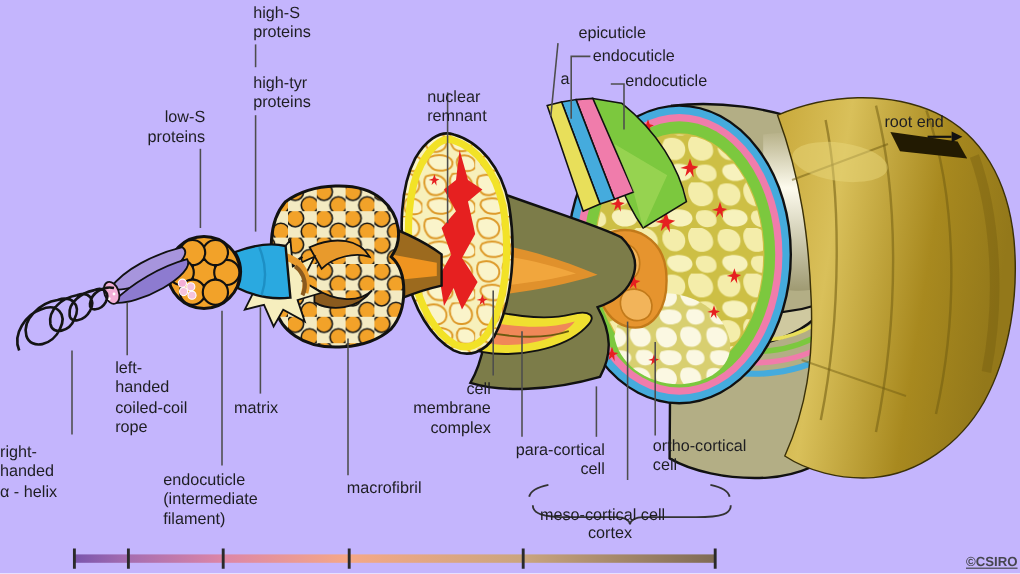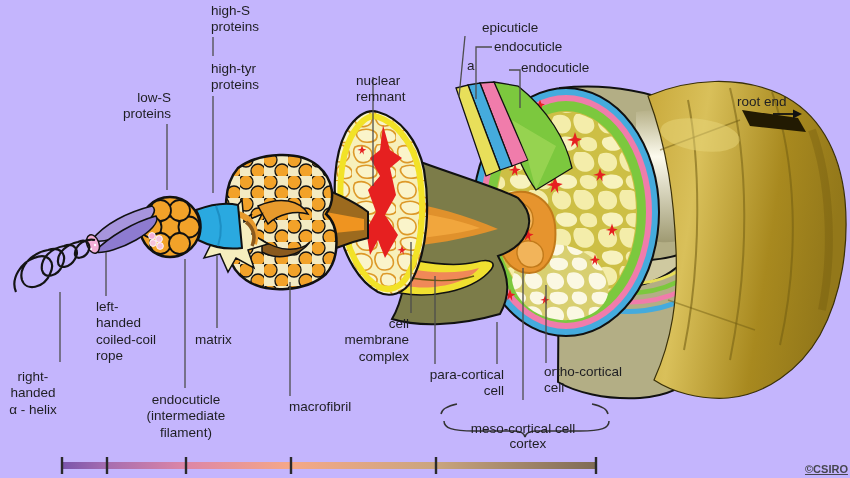--- a/index.html
+++ b/index.html
@@ -2,21 +2,21 @@
 <html><head>
 <meta charset="utf-8">
 <style>
   html,body{margin:0;padding:0;background:#fff;}
   #stage{position:relative;width:850px;height:478px;background:#c4b5fd;overflow:hidden;
          font-family:"Liberation Sans",sans-serif;}
   #artwork{position:absolute;left:0;top:0;}
   .lbl{position:absolute;font-size:13.5px;line-height:1.22;color:#1e1e22;white-space:nowrap;}
   .lbl div{display:block;}
   .r{text-align:right;}
-  .c{text-align:center;}
+  .c{}
   .credit{position:absolute;font-size:11px;font-weight:bold;color:#46464f;text-decoration:underline;}
 </style>
 </head>
 <body>
 
 <div id="stage">
 
 <svg id="artwork" width="850" height="478" viewBox="0 0 850 478">
   <defs>
     <linearGradient id="scaleGrad" x1="0" y1="0" x2="1" y2="0">

